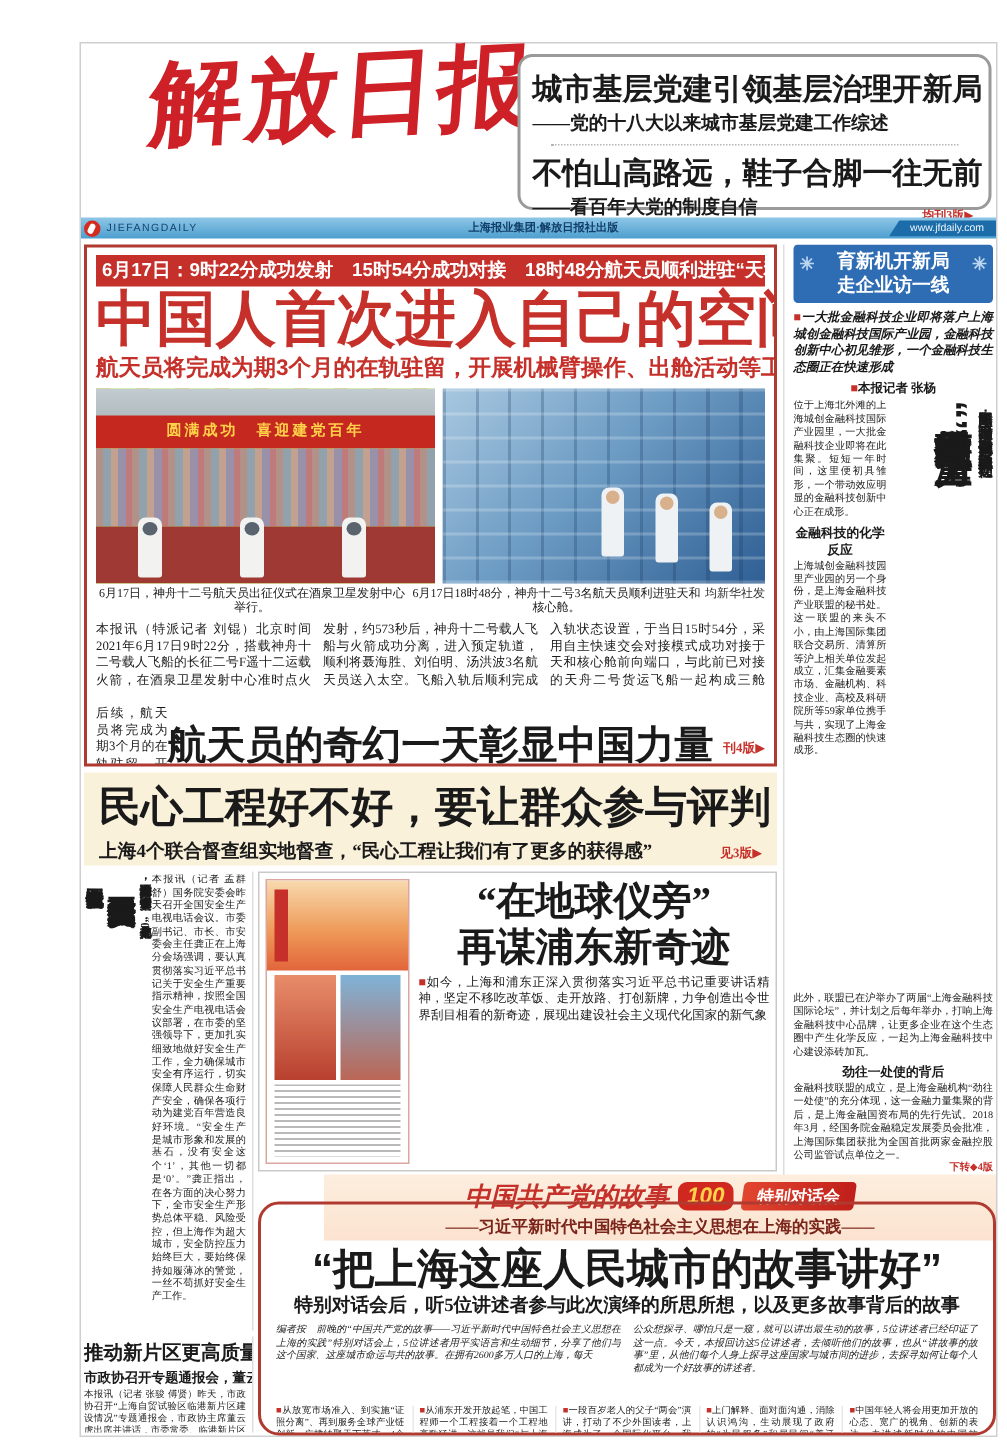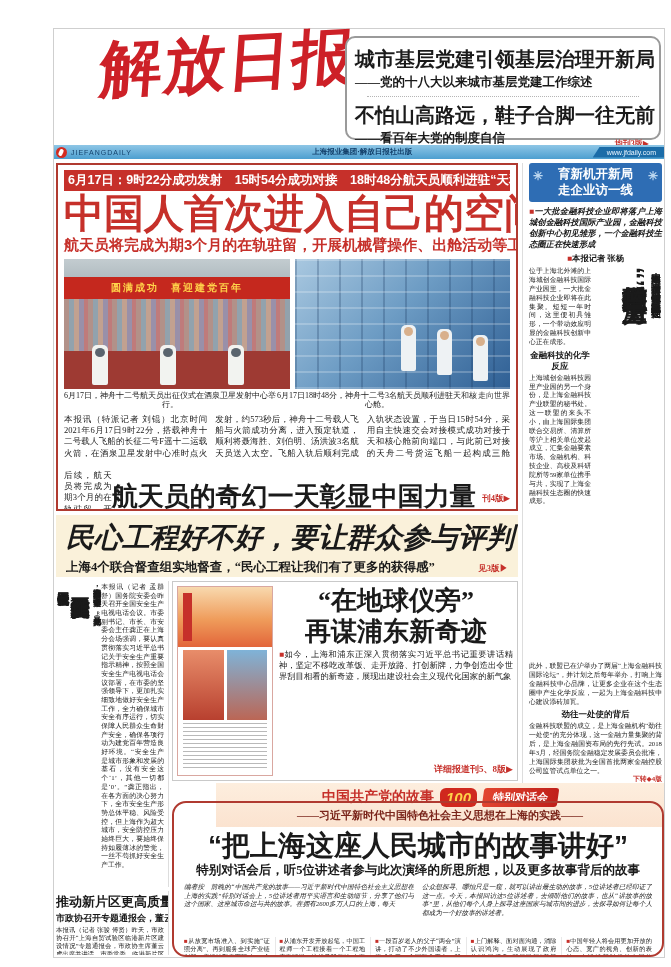--- a/index.html
+++ b/index.html
@@ -73,22 +73,22 @@
   .lead-body { column-count:3; column-gap:8px; font-size:8.5px; line-height:1.32;
     text-align:justify; height:52px; overflow:hidden; margin-top:4px; }
   .lead-bottom { display:flex; margin-top:3px; align-items:flex-end; }
   .lb-text { width:148px; font-size:8.5px; line-height:1.32; height:44px; overflow:hidden; text-align:justify; }
   .lb-head { flex:1; text-align:right; font-size:26px; font-weight:900; white-space:nowrap;margin-top:10px; }
   .lb-ref { color:#c6302a; font-size:8.5px; font-weight:bold; vertical-align:4px; }
 
   
   .minxin { position:absolute; left:2px; top:486px; width:462px; height:62px;
     background:#faf1da; padding:4px 10px 2px; overflow:hidden; }
-  .mx-headline { font-size:28px; font-weight:900; text-align:center; white-space:nowrap;font-style:italic; }
-  .mx-row { display:flex; align-items:baseline; margin-top:2px;font-family:Liberation Serif, serif; }
+  .mx-headline { font-size:28px; font-weight:900; text-align:center; white-space:nowrap; }
+  .mx-row { display:flex; align-items:baseline; margin-top:2px; }
   .mx-deck { flex:1; font-size:12.5px; font-weight:bold; white-space:nowrap; overflow:hidden; }
   .mx-ref { color:#c6302a; font-size:8.5px; font-weight:bold; }
 
   
   .safety { position:absolute; left:2px; top:552px; width:113px; height:306px;
     border-right:1px solid #ddd; padding:2px 4px 0 0; overflow:hidden; display:flex; }
   .sf-v-side { writing-mode:vertical-rl; font-size:12px; font-weight:bold; line-height:1.1; flex:none; }
   .sf-v-big { writing-mode:vertical-rl; font-size:19px; font-weight:900; line-height:1.05; flex:none; margin:0 1px; font-family:"Liberation Sans",sans-serif; }
   .sf-v-small { writing-mode:vertical-rl; font-size:8px; font-weight:bold; line-height:1.25; height:250px; flex:none; }
   .sf-body { flex:1; font-size:6.8px; line-height:1.28; text-align:justify; overflow:hidden; }
@@ -140,21 +140,21 @@
   .fv-sub { writing-mode:vertical-rl; font-size:9.5px; font-weight:bold; line-height:1.25; height:100%;
     font-family:"Liberation Sans",sans-serif; margin-left:2px; }
   .fin-sec2 { font-size:6.8px; line-height:1.3; text-align:justify; margin-top:3px; }
   .fin-turn { text-align:right; }
 
   
   .story-banner { position:absolute; left:162px; top:754px; width:448px; height:44px;
     background:linear-gradient(180deg,#fdeede,#fbe3d0); display:flex; flex-direction:column;
     align-items:center; justify-content:center; }
   .sb-row { display:flex; align-items:center; gap:6px; }
-  .sb-title { color:#c6302a; font-size:14px; font-weight:900; white-space:nowrap; }
+  .sb-title { color:#c6302a; font-size:17px; font-weight:900; font-style:italic; white-space:nowrap; }
   .sb-logo { background:#d0281e; color:#ffd24a; font-weight:900; border-radius:6px;
     padding:1px 6px; font-size:15px; font-style:italic; font-family:"Liberation Sans",sans-serif; }
   .sb-badge { background:linear-gradient(90deg,#e2452f,#c01f1a); color:#fff; font-size:11px;
     font-weight:bold; padding:2px 10px; border-radius:3px; transform:skewX(-8deg);
     font-family:"Liberation Sans",sans-serif; white-space:nowrap; }
   .sb-sub { color:#7a241a; font-size:11px; font-weight:bold; margin-top:1px; white-space:nowrap; }
 
   .story-box { position:absolute; left:118px; top:772px; width:492px; height:156px;
     border:2px solid #b03a30; border-radius:14px; padding:28px 10px 4px; overflow:hidden; background:transparent; }
   .st-headline { font-weight:900; font-size:28px; text-align:center; white-space:nowrap;
@@ -213,21 +213,21 @@
       <div class="photo photo-right">
         <div class="pr-panels"></div>
         <div class="astro2" style="right:22px;"></div>
         <div class="astro2" style="right:58px; bottom:14px;"></div>
         <div class="astro2" style="right:94px; bottom:18px;"></div>
       </div>
     </div>
     <div class="captions">
       <span class="cap-left">6月17日，神舟十二号航天员出征仪式在酒泉卫星发射中心举行。</span>
       <span class="cap-right">6月17日18时48分，神舟十二号3名航天员顺利进驻天和核心舱。</span>
-      <span class="cap-credit">走向世界</span>
+      <span class="cap-credit">均新华社发</span>
     </div>
     <div class="lead-body">本报讯（特派记者 刘锟）北京时间2021年6月17日9时22分，搭载神舟十二号载人飞船的长征二号F遥十二运载火箭，在酒泉卫星发射中心准时点火发射，约573秒后，神舟十二号载人飞船与火箭成功分离，进入预定轨道，顺利将聂海胜、刘伯明、汤洪波3名航天员送入太空。飞船入轨后顺利完成入轨状态设置，于当日15时54分，采用自主快速交会对接模式成功对接于天和核心舱前向端口，与此前已对接的天舟二号货运飞船一起构成三舱（船）组合体，整个交会对接过程历时约6.5小时。这是天和核心舱发射入轨以后，首次与载人飞船进行的交会对接。当天傍晚18时48分，聂海胜、刘伯明、汤洪波先后进入天和核心舱，标志着中国人首次进入自己的空间站。</div>
     <div class="lead-bottom">
       <div class="lb-text">后续，航天员将完成为期3个月的在轨驻留，开展机械臂操作、出舱活动等工作。这是我国载人航天工程立项实施以来的第19次飞行任务，也是空间站阶段的首次载人飞行任务。</div>
       <div class="lb-head">
         <span>航天员的奇幻一天彰显中国力量</span>
         <span class="lb-ref">刊4版▶</span>
       </div>
     </div>
   </div>
@@ -266,21 +266,20 @@
         <div class="th-pic2"></div>
       </div>
       <div class="th-lines"></div>
     </div>
     <div class="pd-main">
       <div class="pd-h">“在地球仪旁”</div>
       <div class="pd-h">再谋浦东新奇迹</div>
       <div class="pd-body">
         <p><span class="bullet">■</span><span>如今，上海和浦东正深入贯彻落实习近平总书记重要讲话精神，坚定不移吃改革饭、走开放路、打创新牌，力争创造出令世界刮目相看的新奇迹，展现出建设社会主义现代化国家的新气象</span></p>
       </div>
-      <div class="pd-ref">详细报道刊5、8版▶</div>
     </div>
   </div>
 
   <div class="finance">
     <div class="fin-badge">
       <span class="gear gear-l">✳</span>
       <span class="gear gear-r">✳</span>
       <div>育新机开新局</div>
       <div>走企业访一线</div>
     </div>

